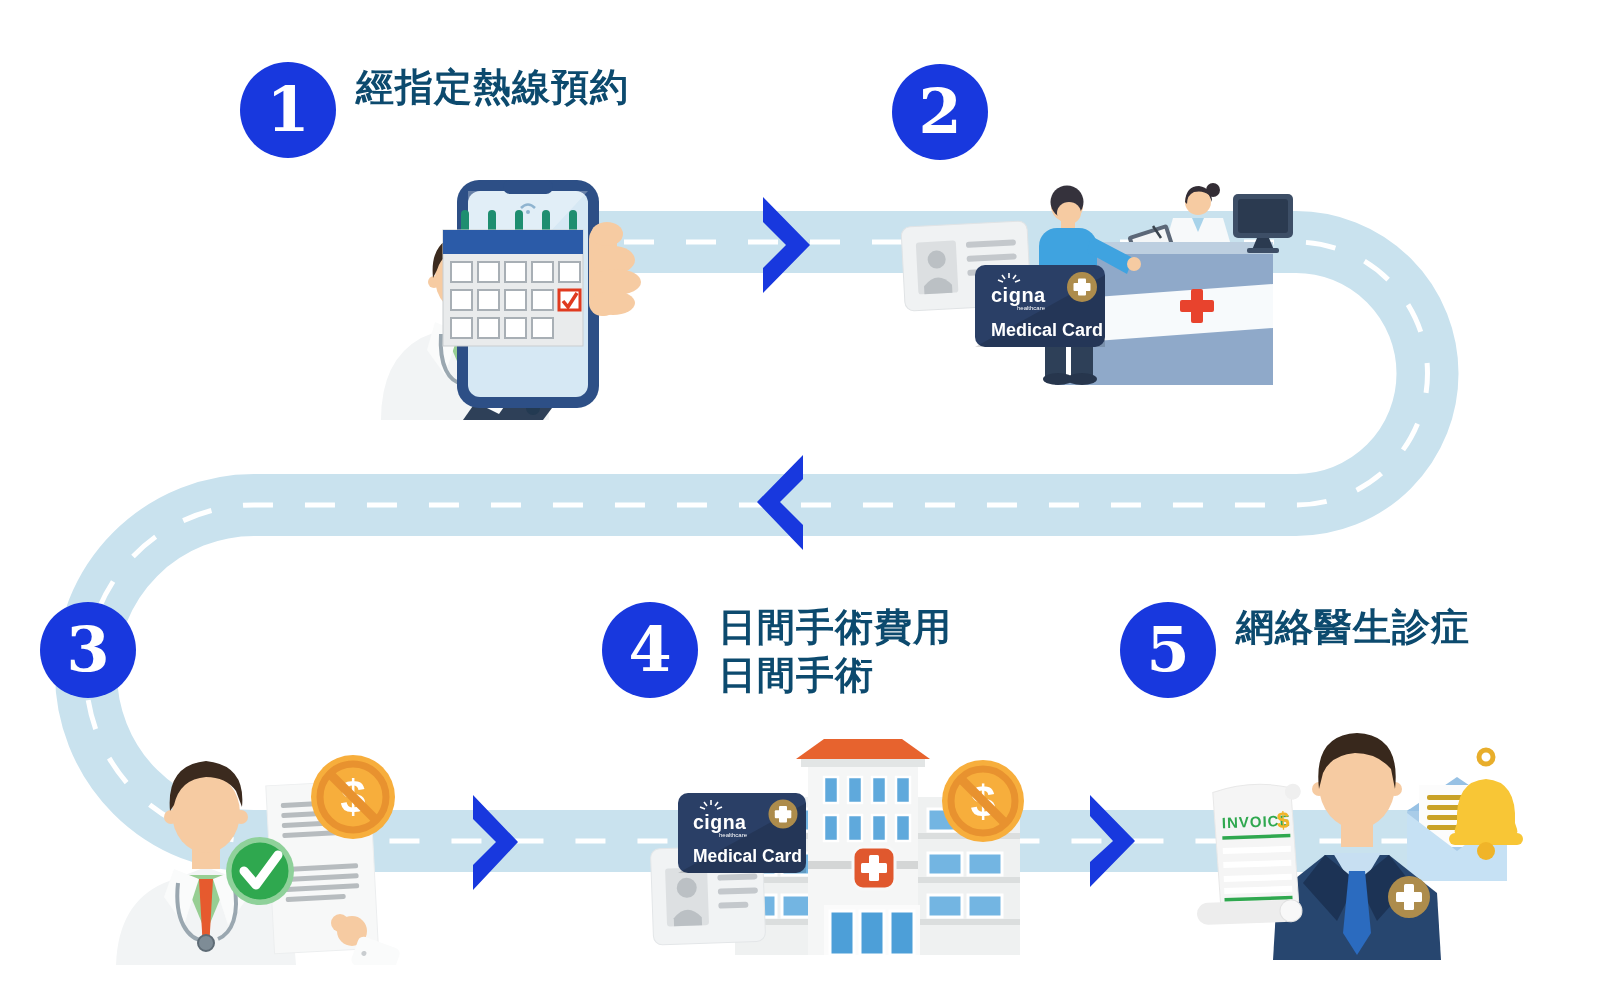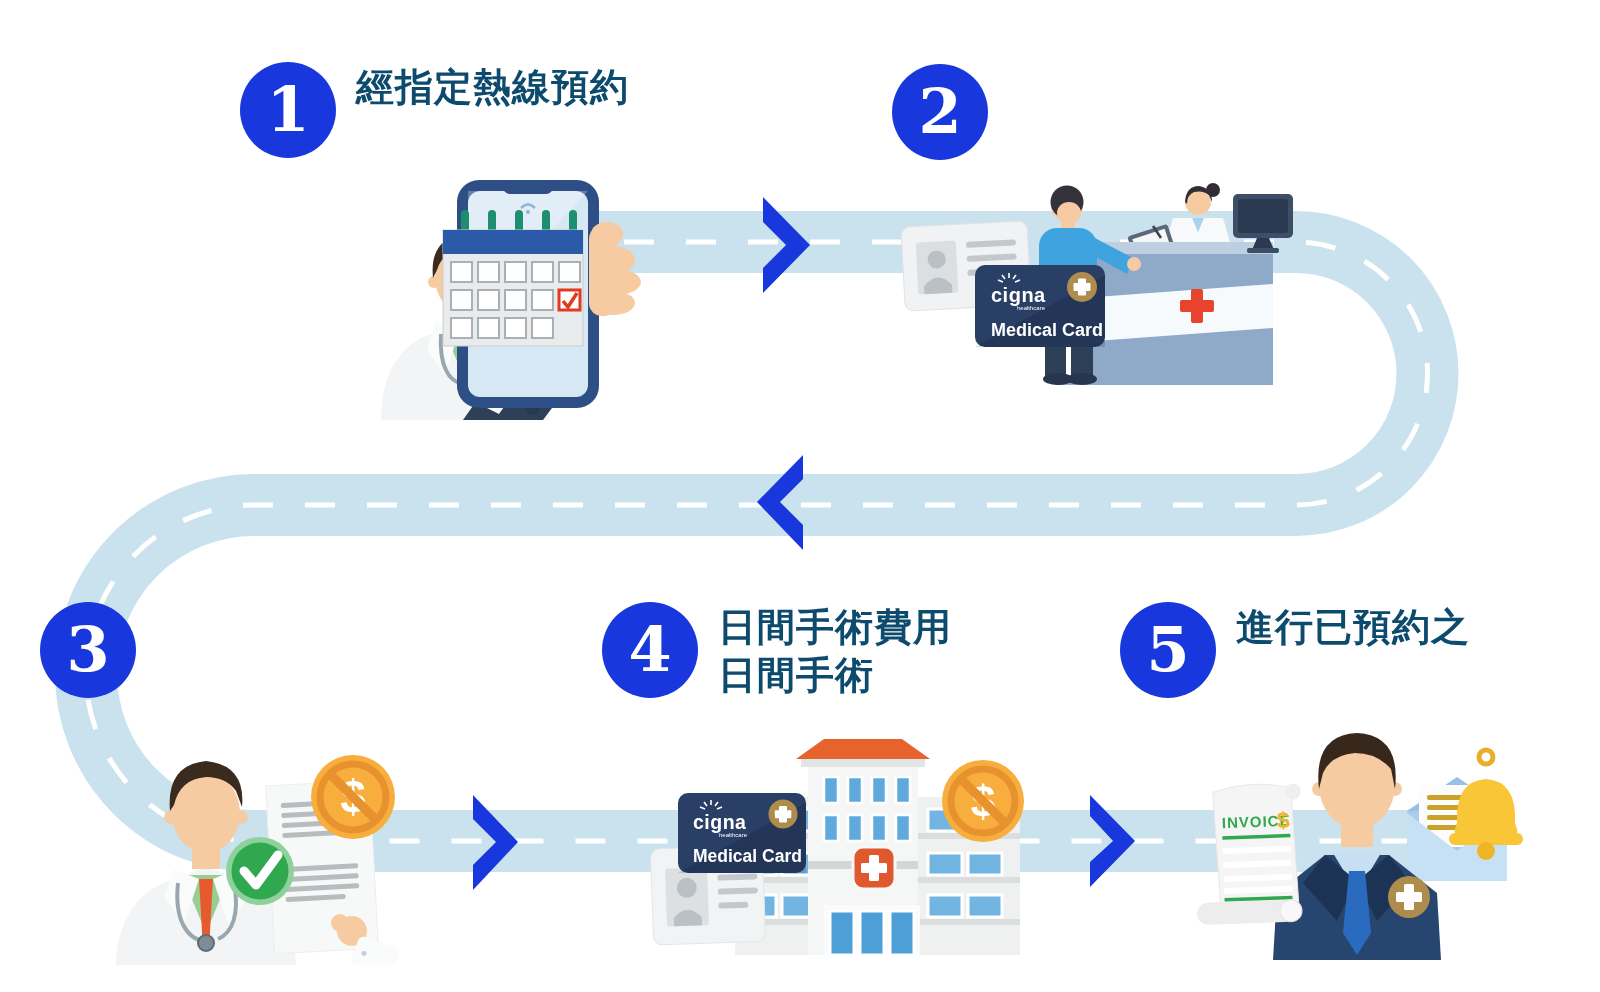--- a/index.html
+++ b/index.html
@@ -48,21 +48,21 @@
   <div class="step" style="left:602px;top:602px;">
     <div class="badge">4</div>
     <div class="step-text">
       <div>日間手術費用</div>
       <div>日間手術</div>
     </div>
   </div>
   <div class="step" style="left:1120px;top:602px;">
     <div class="badge">5</div>
     <div class="step-text">
-      <div>進行已預約之</div>
+      <div>網絡醫生診症</div>
     </div>
   </div>
 
   <svg class="art" style="left:375px;top:170px;" width="290" height="250" viewBox="0 0 290 250">
     <g>
       <path d="M6,250 Q6,190 46,168 L90,150 L134,168 Q174,190 174,250 Z" fill="#F2F4F5"></path>
       <polygon points="68,158 112,158 90,210" fill="#97CE93"></polygon>
       <polygon points="84,162 96,162 93,226 87,226" fill="#E65A2E"></polygon>
       <polygon points="60,152 84,162 70,205 52,180" fill="#FAFBFB"></polygon>
       <polygon points="120,152 96,162 110,205 128,180" fill="#FAFBFB"></polygon>

